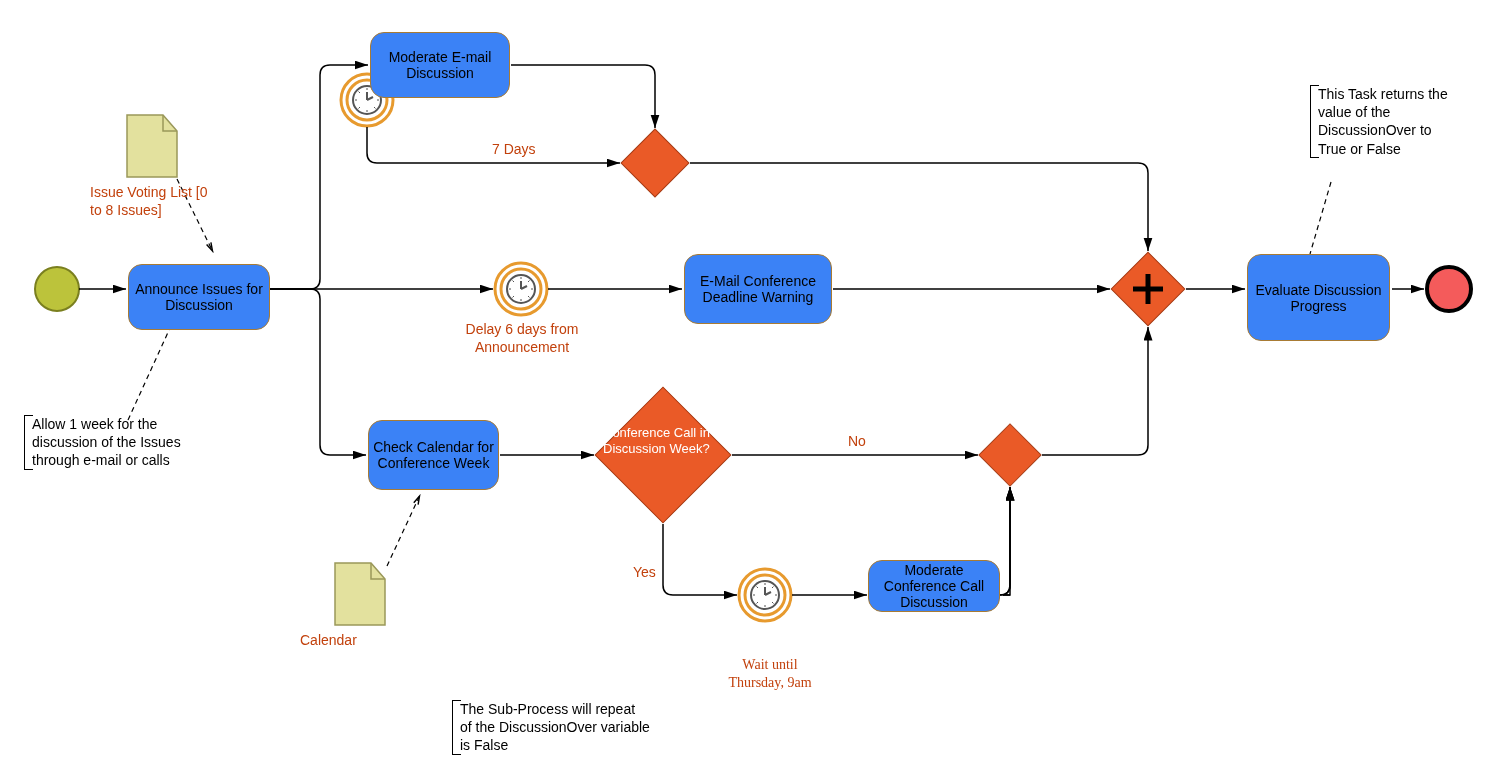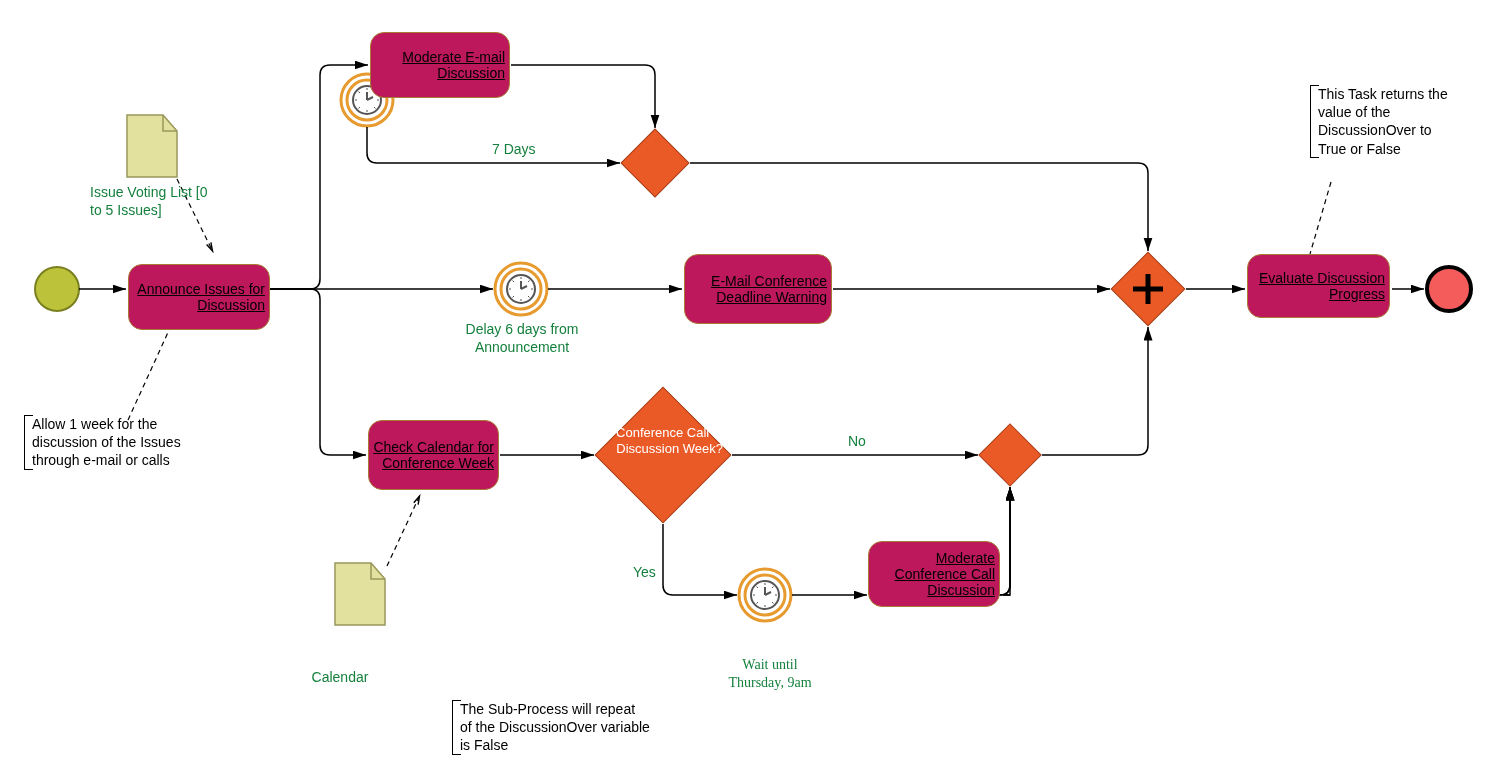--- a/index.html
+++ b/index.html
@@ -11,37 +11,36 @@
     height: 772px;
     position: relative;
   }
   svg {
     position: absolute;
     top: 0;
     left: 0;
   }
   .task {
     position: absolute;
-    background: #be185d;
+    background: #3b82f6;
     border: 1px solid #a87b34;
     border-radius: 14px;
     display: flex;
     align-items: center;
     justify-content: center;
-    text-align: right;
+    text-align: center;
     font-size: 14px;
     color: #000;
     padding: 4px;
     box-sizing: border-box;
-    text-decoration: underline;
   }
   .label {
     position: absolute;
     font-size: 14px;
-    color: #15803d;
+    color: #c2410c;
     text-align: center;
     line-height: 1.3;
   }
   .annotation {
     position: absolute;
     font-size: 14px;
     color: #000;
     line-height: 1.3;
     padding-left: 8px;
   }
@@ -129,21 +128,21 @@
   </g>
 
   <g transform="translate(655,163)">
     <rect x="-24" y="-24" width="48" height="48" fill="#ea5a27" stroke="#a53a13" stroke-width="1" transform="rotate(45)"></rect>
   </g>
 
   <g transform="translate(663,455)">
     <rect x="-48" y="-48" width="96" height="96" fill="#ea5a27" stroke="#a53a13" stroke-width="1" transform="rotate(45)"></rect>
   </g>
   <foreignObject x="603" y="425" width="120" height="60">
-    <div xmlns="http://www.w3.org/1999/xhtml" style="color:#fff;font-size:13px;text-align:right;line-height:1.2;">Conference Call in Discussion Week?</div>
+    <div xmlns="http://www.w3.org/1999/xhtml" style="color:#fff;font-size:13px;text-align:left;line-height:1.2;">Conference Call in Discussion Week?</div>
   </foreignObject>
 
   <g transform="translate(1010,455)">
     <rect x="-22" y="-22" width="44" height="44" fill="#ea5a27" stroke="#a53a13" stroke-width="1" transform="rotate(45)"></rect>
   </g>
 
   <g transform="translate(1148,289)">
     <rect x="-26" y="-26" width="52" height="52" fill="#ea5a27" stroke="#a53a13" stroke-width="1" transform="rotate(45)"></rect>
     <line x1="-15" y1="0" x2="15" y2="0" stroke="#000" stroke-width="5"></line>
     <line x1="0" y1="-15" x2="0" y2="15" stroke="#000" stroke-width="5"></line>
@@ -212,26 +211,26 @@
   <g stroke="#000" stroke-width="1.2" fill="none" stroke-dasharray="5,4">
     <path d="M128,420 L170,328"></path>
     <path d="M1331,182 L1310,254"></path>
   </g>
 </svg>
 
 <div class="task" style="left:128px;top:264px;width:142px;height:66px;">Announce Issues for Discussion</div>
 <div class="task" style="left:370px;top:32px;width:140px;height:66px;">Moderate E-mail Discussion</div>
 <div class="task" style="left:684px;top:254px;width:148px;height:70px;">E-Mail Conference Deadline Warning</div>
 <div class="task" style="left:368px;top:420px;width:131px;height:70px;">Check Calendar for Conference Week</div>
-<div class="task" style="left:868px;top:541px;width:132px;height:66px;">Moderate Conference Call Discussion</div>
-<div class="task" style="left:1247px;top:254px;width:143px;height:64px;">Evaluate Discussion Progress</div>
+<div class="task" style="left:868px;top:560px;width:132px;height:52px;">Moderate Conference Call Discussion</div>
+<div class="task" style="left:1247px;top:254px;width:143px;height:87px;">Evaluate Discussion Progress</div>
 
 <div class="label" style="left:492px;top:140px;">7 Days</div>
 <div class="label" style="left:460px;top:320px;width:124px;">Delay 6 days from Announcement</div>
 <div class="label" style="left:720px;top:656px;width:100px;font-family:Liberation Serif, serif;">Wait until Thursday, 9am</div>
 <div class="label" style="left:848px;top:432px;">No</div>
 <div class="label" style="left:625px;top:563px;margin-left:8px;">Yes</div>
-<div class="label" style="left:90px;top:183px;width:120px;text-align:left;">Issue Voting List [0 to 5 Issues]</div>
-<div class="label" style="left:300px;top:631px;width:80px;text-align:center;margin-top:37px;">Calendar</div>
+<div class="label" style="left:90px;top:183px;width:120px;text-align:left;">Issue Voting List [0 to 8 Issues]</div>
+<div class="label" style="left:300px;top:631px;width:80px;text-align:left;">Calendar</div>
 
 <div class="annotation" style="left:24px;top:415px;width:175px;">Allow 1 week for the discussion of the Issues through e-mail or calls</div>
 <div class="annotation" style="left:452px;top:700px;width:190px;">The Sub-Process will repeat of the DiscussionOver variable is False</div>
 <div class="annotation" style="left:1310px;top:85px;width:140px;">This Task returns the value of the DiscussionOver to True or False</div>
 
 </body></html>

